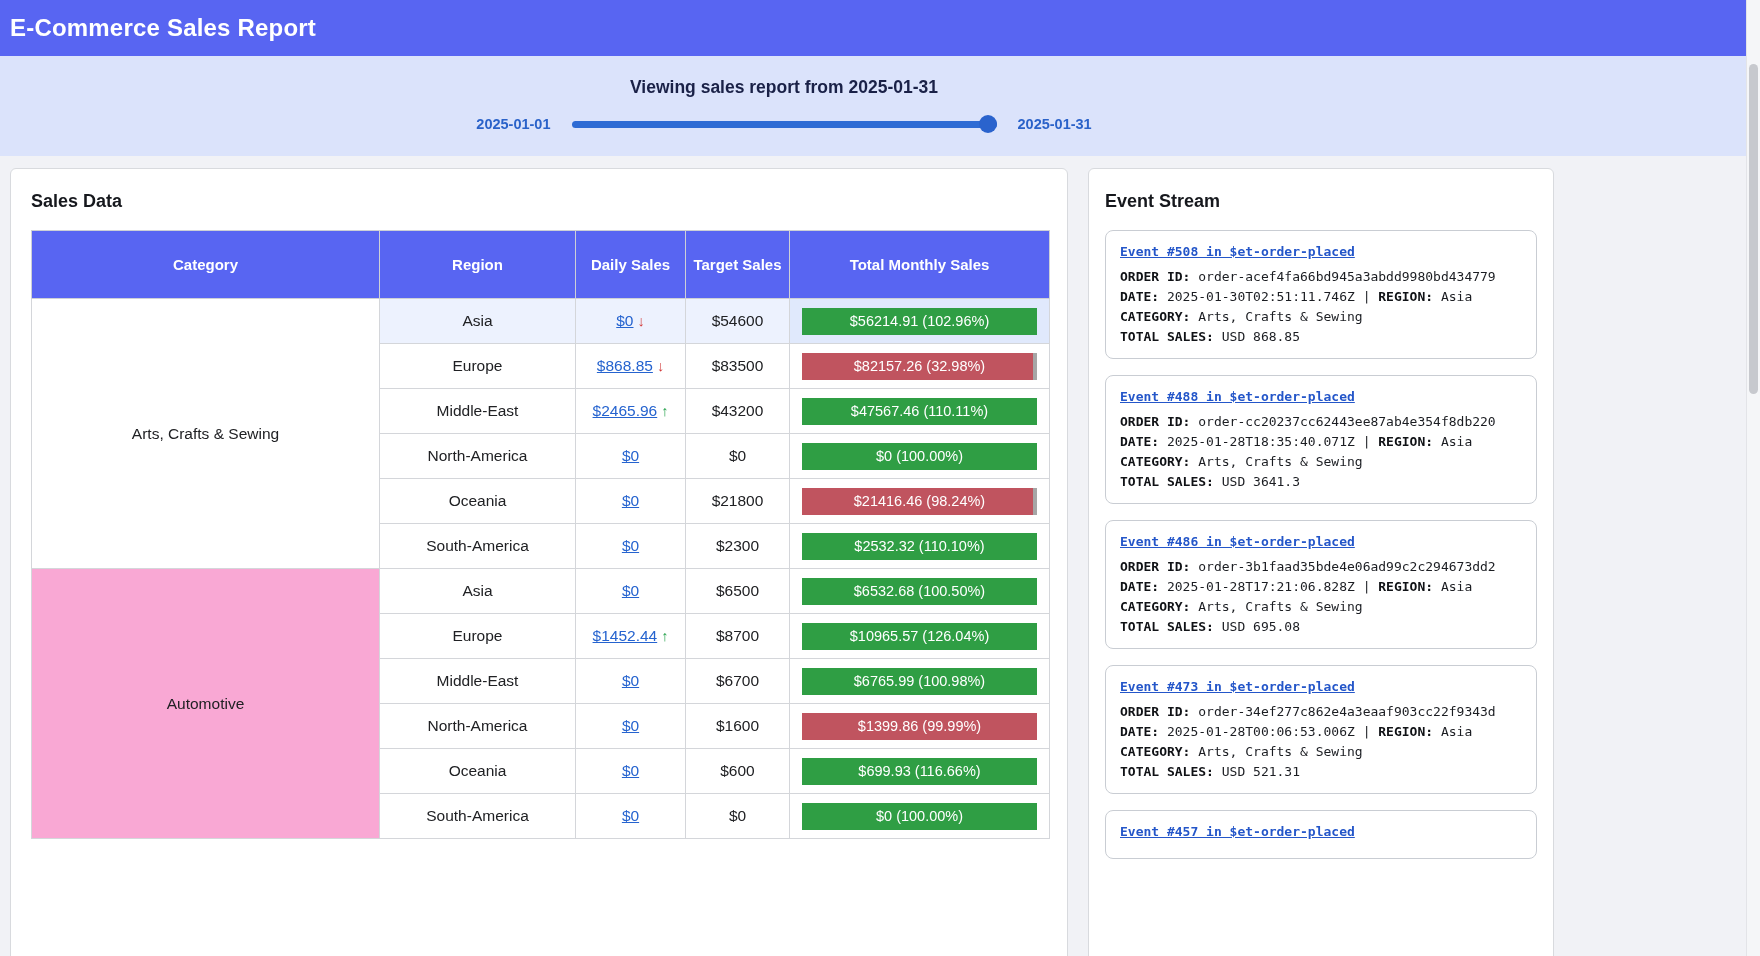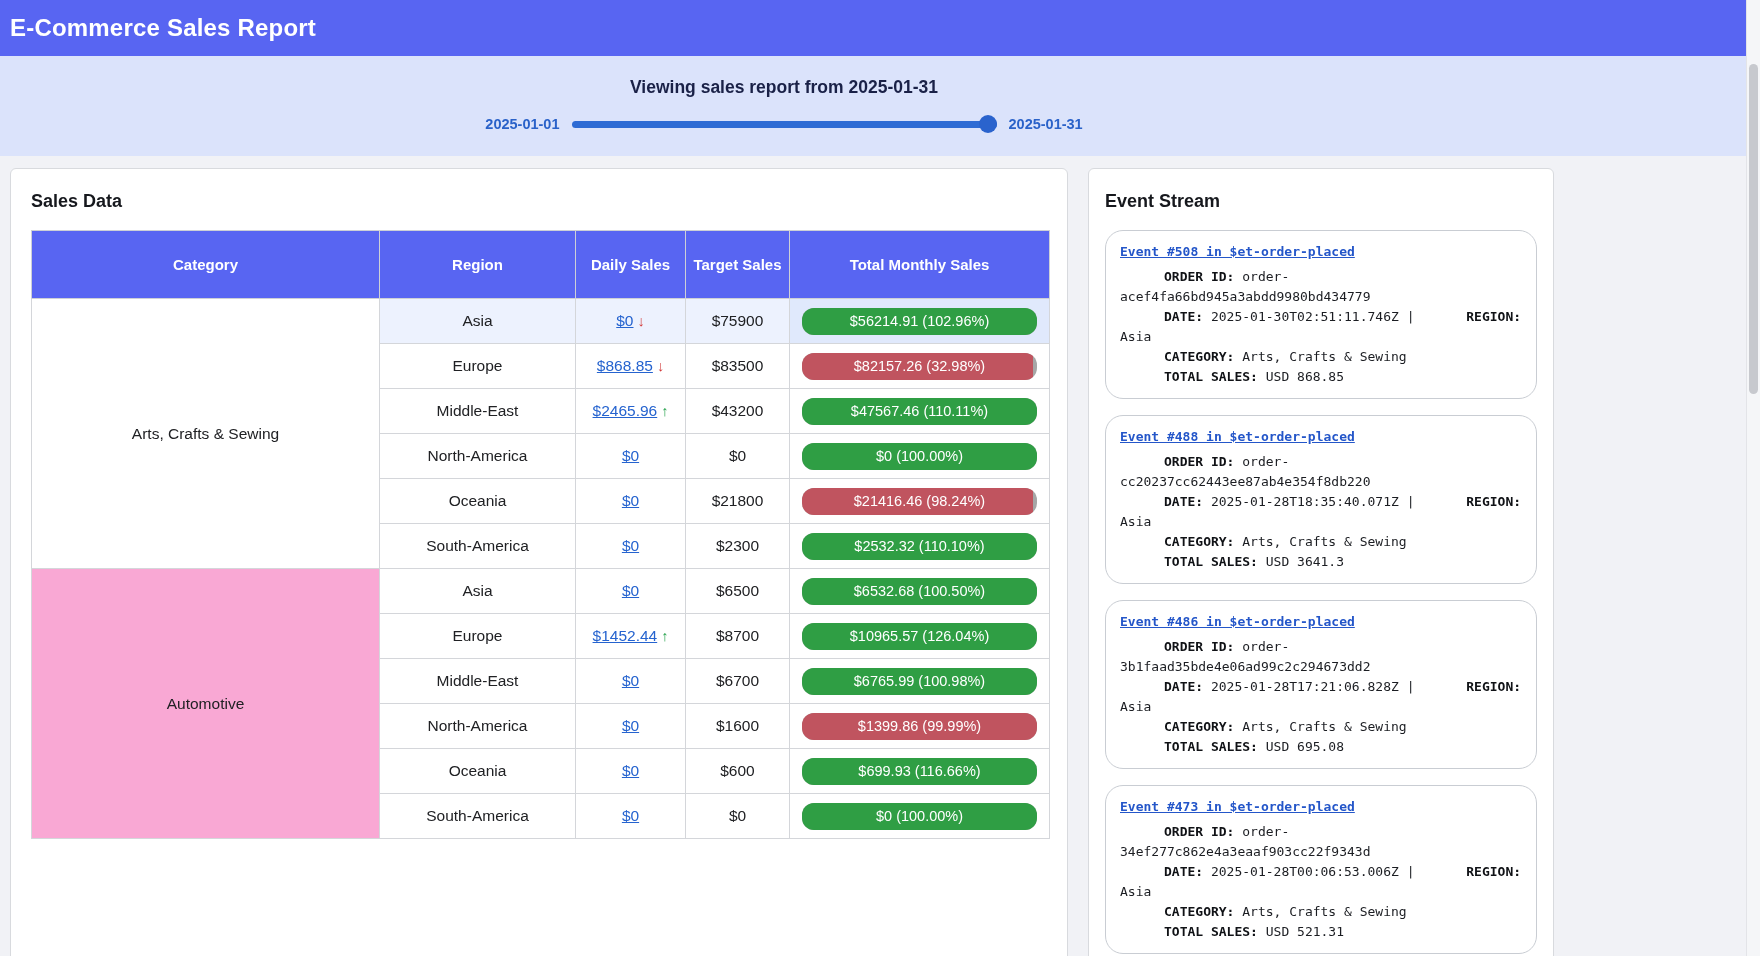--- a/index.html
+++ b/index.html
@@ -17,21 +17,21 @@
     display: flex; align-items: center;
     padding: 0 24px 0 10px;
   }
   .app-header h1 {
     margin: 0; color: #ffffff; font-size: 24px; font-weight: 700; letter-spacing: .2px;
   }
   
   .controls { background: #dbe3fb; padding: 21px 0 23px; }
   .controls-inner { width: 1568px; text-align: center; }
   .controls-title { font-size: 17.5px; font-weight: 700; color: #1a2147; }
-  .slider-row { margin-top: 17px; display: flex; justify-content: center; align-items: center; gap: 12px; }
+  .slider-row { margin-top: 17px; display: flex; justify-content: center; align-items: center; gap: 21px; }
   .date-label { font-size: 14.5px; font-weight: 700; color: #2a62c9; }
   .slider { position: relative; width: 425px; height: 18px; cursor: pointer; }
   .slider-track { position: absolute; top: 6px; left: 0; right: 0; height: 7px; background: #2e6bd4; border-radius: 4px; }
   .slider-thumb { position: absolute; top: 0; width: 18px; height: 18px; border-radius: 50%; background: #2a63cd; }
   
   .content { display: flex; gap: 20px; padding: 12px 10px; align-items: flex-start; }
   .card { background: #ffffff; border: 1px solid #d8dade; border-radius: 6px; }
   .card h2 { font-size: 18px; font-weight: 700; color: #16181d; margin: 10px 0 18px; }
   .sales-card { width: 1058px; height: 870px; padding: 12px 20px 24px; }
   
@@ -43,38 +43,38 @@
   td {
     border: 1px solid #d4d6da; text-align: center; vertical-align: middle;
     font-size: 15.5px; color: #202124; height: 45px; padding: 0 6px; background: #ffffff;
   }
   td.cat-cell { background: #f9a8d4; }
   a.daily-link { color: #2563cf; text-decoration: underline; }
   .trend { margin-left: 4px; font-size: 14.5px; }
   .trend-up { color: #1d9e45; }
   .trend-down { color: #d23b3b; }
   td.total-cell { padding: 0 12px; }
-  .badge { position: relative; height: 27px; border-radius: 12px; overflow: hidden; background: #a6a6a6; }
+  .badge { position: relative; height: 27px; border-radius: 0; overflow: hidden; background: #a6a6a6; }
   .badge .fill { position: absolute; left: 0; top: 0; bottom: 0; }
   .badge .badge-text {
     position: absolute; left: 0; right: 0; top: 0; bottom: 0;
     line-height: 27px; color: #ffffff; font-size: 14.5px; text-align: center; white-space: nowrap;
   }
   tr.highlight td { background: #edf2fe; }
   tr.highlight td.total-cell { background: #e0e9fc; }
   tr.highlight td.cat-cell { background: #ffffff; }
   
   .events-card { width: 466px; height: 870px; padding: 12px 16px 18px; overflow: hidden; }
   .event-card {
-    border: 1px solid #c9cdd3; border-radius: 18px; background: #ffffff;
+    border: 1px solid #c9cdd3; border-radius: 8px; background: #ffffff;
     padding: 11px 14px; margin-bottom: 16px;
     font-family: "DejaVu Sans Mono", monospace; font-size: 13px; line-height: 20px; color: #1b1d22;
   }
   a.event-title { display: inline-block; color: #2456c9; font-weight: 700; text-decoration: underline; margin-bottom: 5px; }
-  .ev-label { font-weight: 700; color: #101216; margin-left: 44px; }
+  .ev-label { font-weight: 700; color: #101216; }
   
   .scrollbar { position: fixed; top: 0; right: 0; width: 14px; height: 956px; background: #f5f6f8; border-left: 1px solid #e3e4e8; }
   .scroll-thumb { position: absolute; top: 64px; left: 2px; width: 9px; height: 330px; background: #c7c9ce; border-radius: 5px; }
 </style>
 </head>
 <body>
 
 <header class="app-header">
   <h1>E-Commerce Sales Report</h1>
 </header>
@@ -111,21 +111,21 @@
             <th>Daily Sales</th>
             <th>Target Sales</th>
             <th>Total Monthly Sales</th>
           </tr>
         </thead>
       <tbody id="sales-body">
           <tr class="highlight">
             <td rowspan="6" class="cat-cell">Arts, Crafts &amp; Sewing</td>
             <td>Asia</td>
             <td><a href="#" class="daily-link">$0</a><span class="trend trend-down">↓</span></td>
-            <td>$75900</td>
+            <td>$54600</td>
             <td class="total-cell">
               <div class="badge">
                 <div class="fill" style="width: 100%; background: rgb(47, 158, 68);"></div>
                 <span class="badge-text">$56214.91 (102.96%)</span>
               </div>
             </td>
           </tr>
           <tr>
             <td>Europe</td>
             <td><a href="#" class="daily-link">$868.85</a><span class="trend trend-down">↓</span></td>

